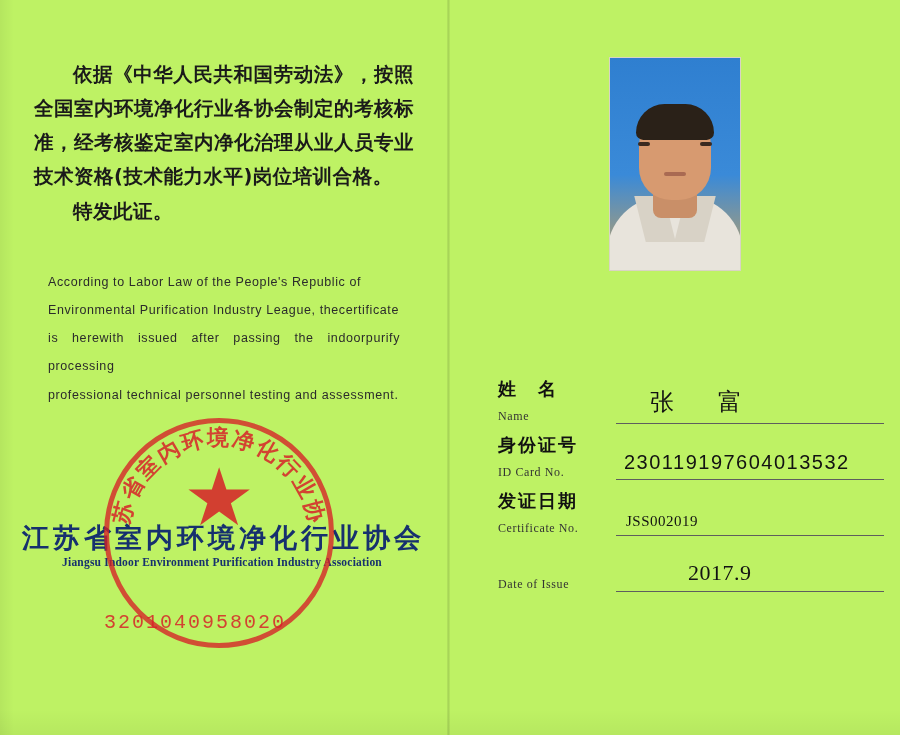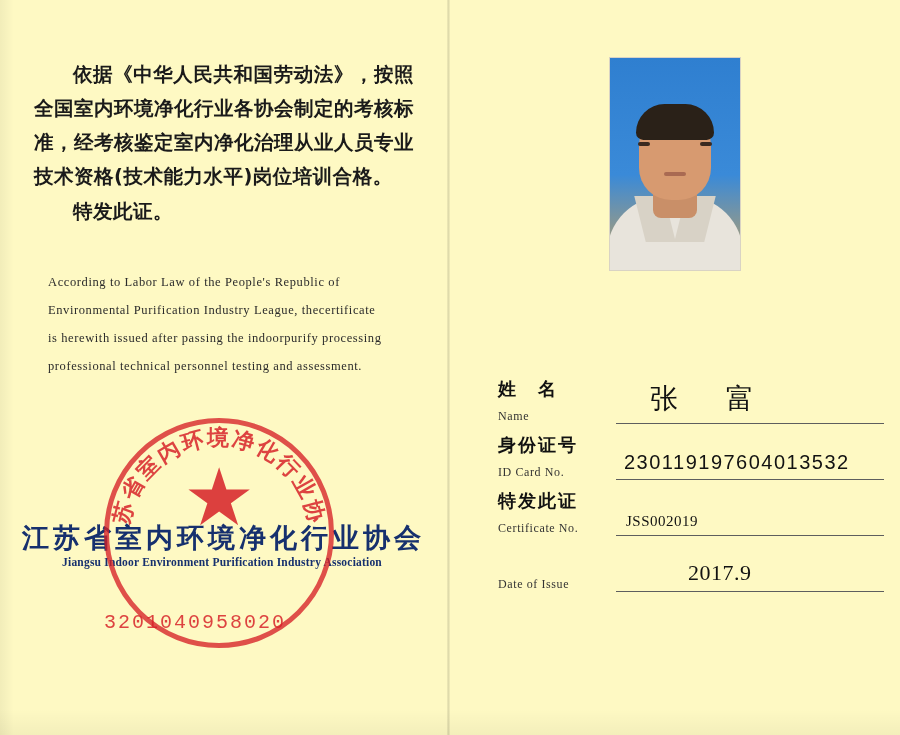--- a/index.html
+++ b/index.html
@@ -10,21 +10,21 @@
     width: 900px;
     height: 735px;
     background: #ffffff;
     font-family: "Liberation Serif", serif;
     overflow: hidden;
   }
   .certificate {
     position: relative;
     width: 900px;
     height: 735px;
-    background: #fef9c3;
+    background: #bef264;
   }
   
   .center-seam {
     position: absolute;
     left: 447px;
     top: 0;
     width: 3px;
     height: 735px;
     background: linear-gradient(to right, rgba(0,0,0,0.06), rgba(0,0,0,0.12), rgba(0,0,0,0.04));
   }
@@ -63,21 +63,21 @@
     margin: 0;
   }
   .cn-body .indent {
     text-indent: 2em;
   }
   .en-body {
     position: absolute;
     left: 48px;
     top: 268px;
     width: 352px;
-    font-family: Liberation Serif, serif;
+    font-family: Liberation Sans, sans-serif;
     font-size: 12.5px;
     color: #2b2b2b;
     line-height: 2.25;
     letter-spacing: 0.6px;
     text-align: justify;
   }
   .en-body p { margin: 0; }
 
   
   .assoc {
@@ -303,21 +303,21 @@
     left: 8px;
     bottom: 5px;
     font-family: "DejaVu Sans", sans-serif;
     font-size: 21px;
     color: #121212;
     letter-spacing: 1px;
     white-space: nowrap;
   }
   .field-value.name {
     left: 34px;
-    font-size: 28px;
+    font-size: 24px;
     letter-spacing: 10px;
   }
   .field-value.digits {
     font-family: "Liberation Sans", sans-serif;
     font-size: 20px;
     letter-spacing: 1.5px;
   }
   .field-value.cert {
     left: 10px;
     font-family: "Liberation Serif", serif;
@@ -411,21 +411,21 @@
           <div class="label-cn">身份证号</div>
           <div class="label-en">ID Card No.</div>
         </div>
         <div class="field-value-wrap">
           <div class="field-value digits">230119197604013532</div>
         </div>
       </div>
 
       <div class="field-row">
         <div class="field-label">
-          <div class="label-cn">特发此证</div>
+          <div class="label-cn">发证日期</div>
           <div class="label-en">Certificate No.</div>
         </div>
         <div class="field-value-wrap">
           <div class="field-value cert">JSS002019</div>
         </div>
       </div>
 
       <div class="field-row">
         <div class="field-label">
           <div class="label-en">Date of Issue</div>

